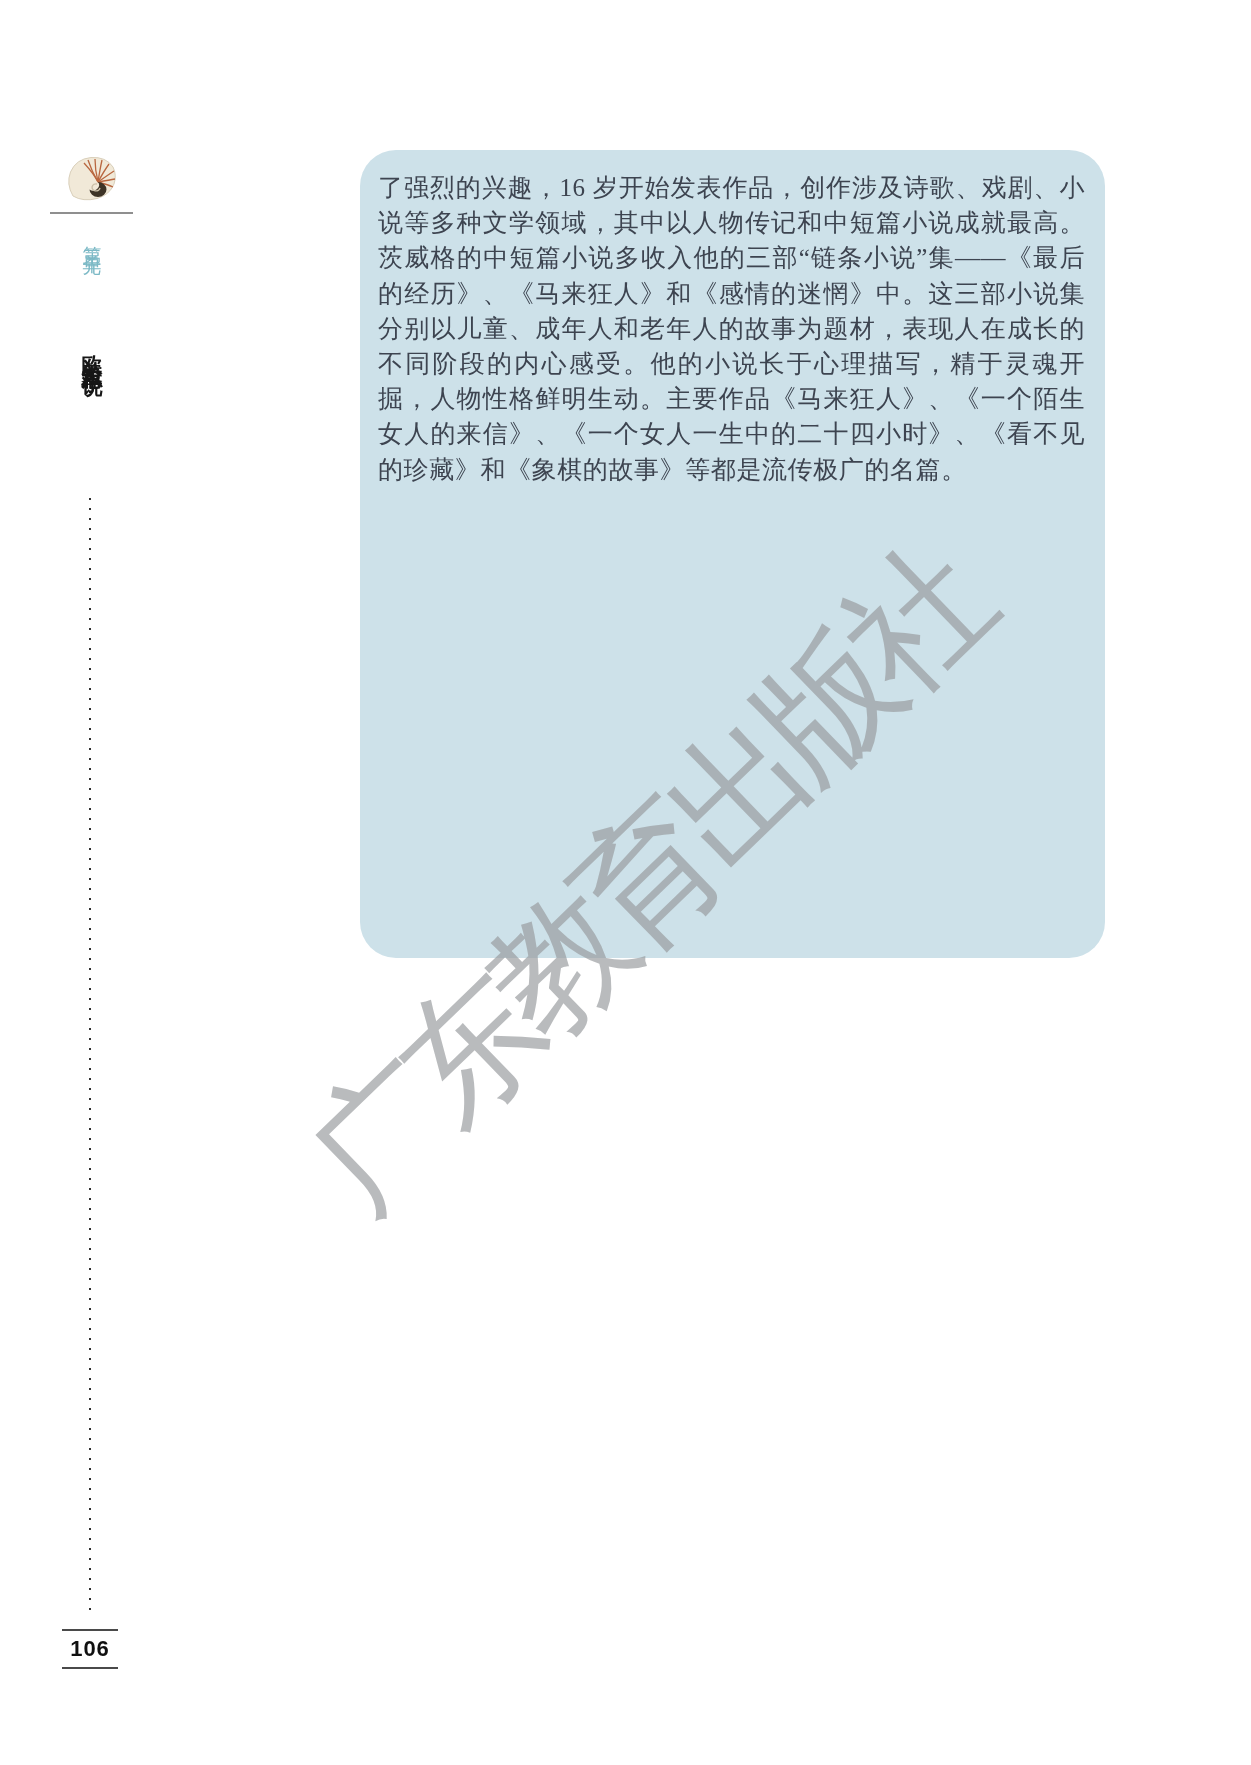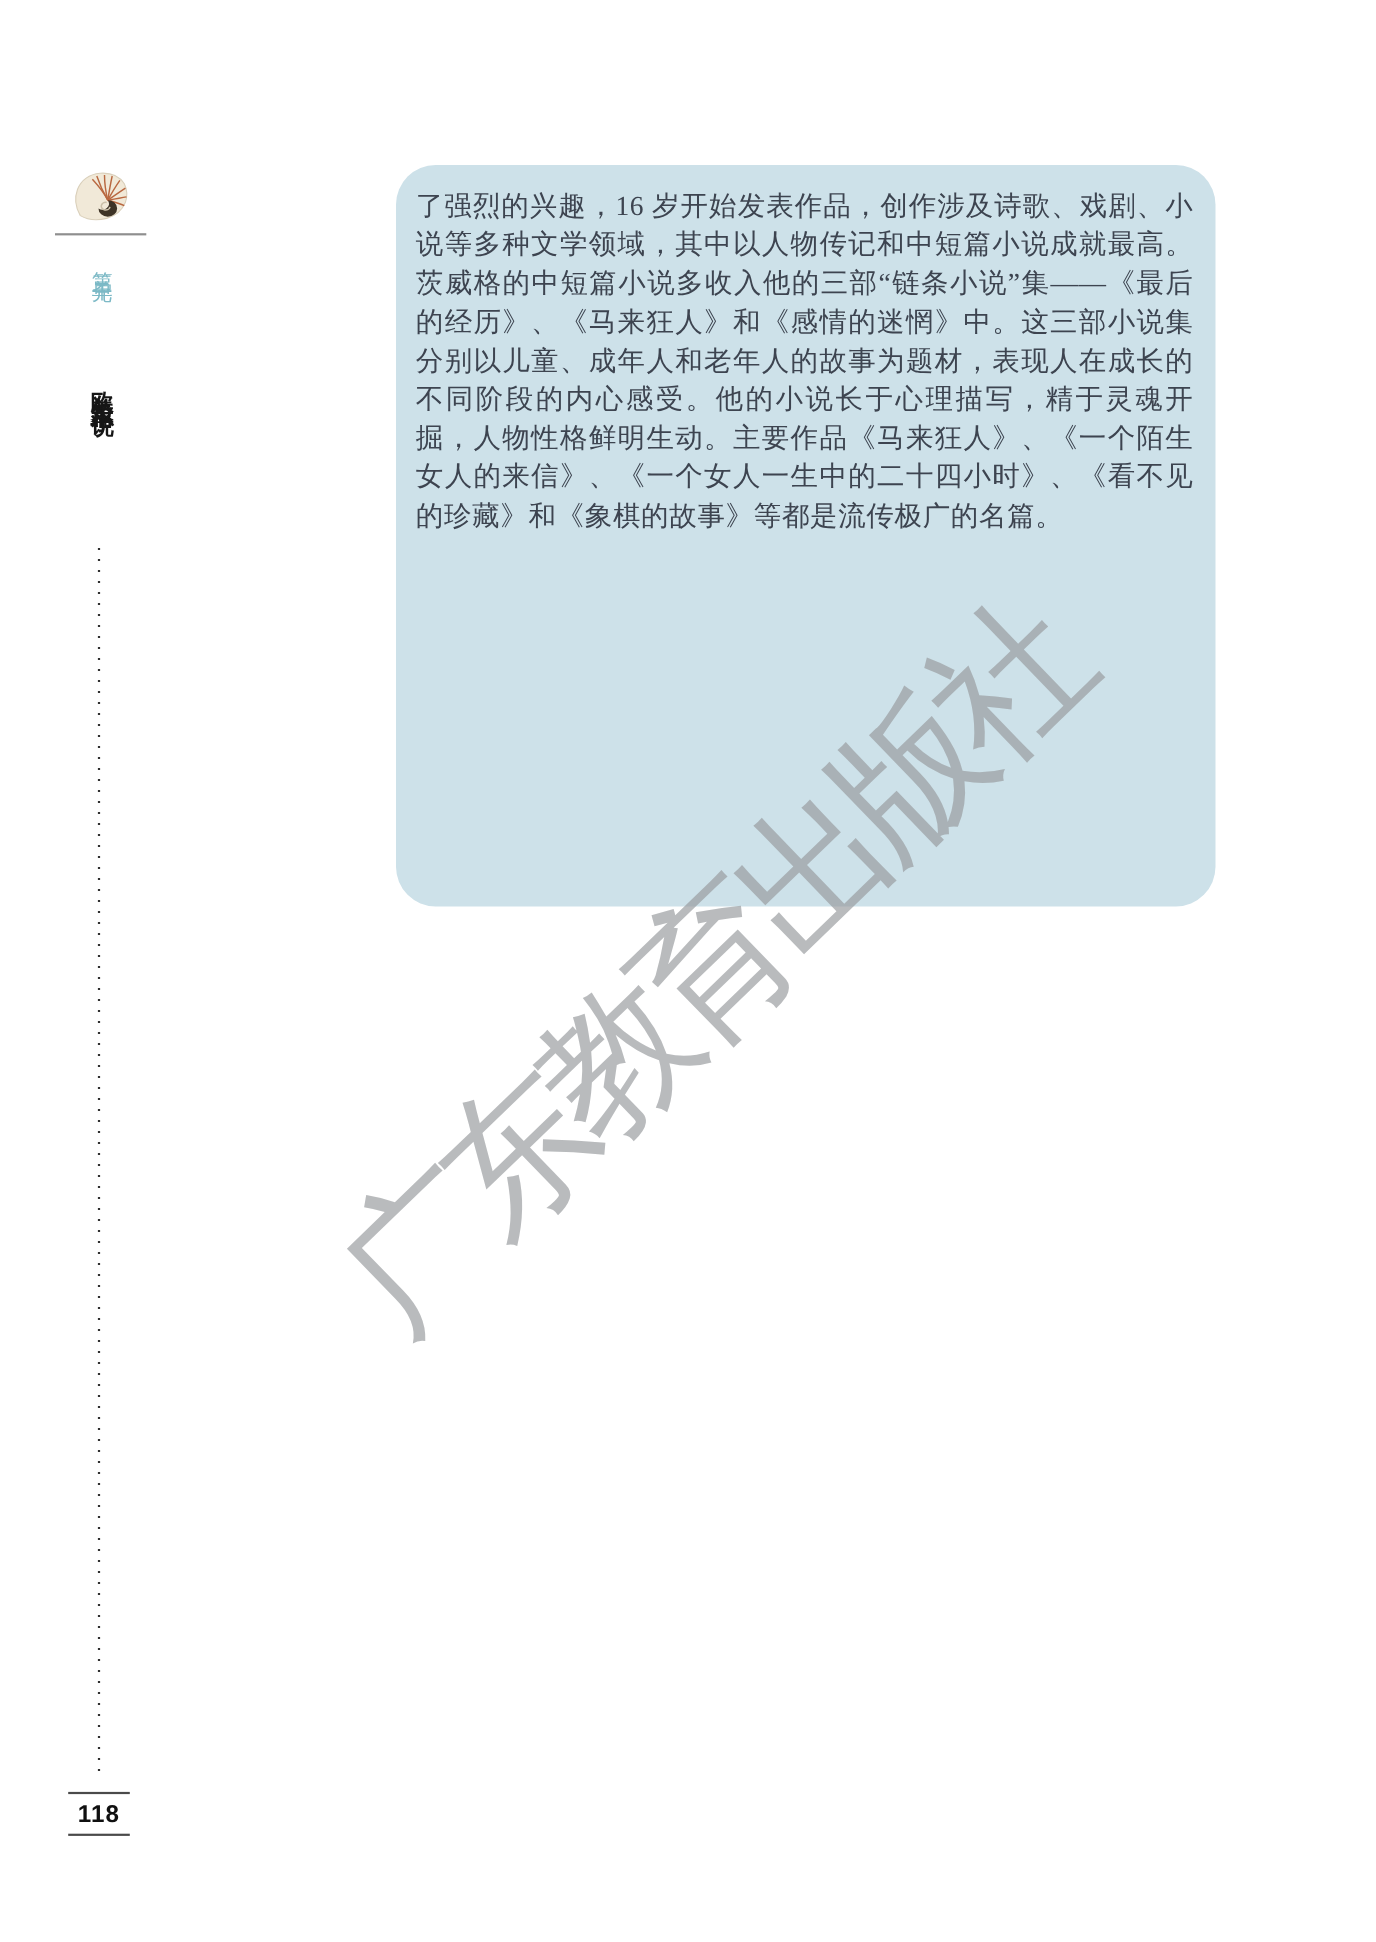--- a/index.html
+++ b/index.html
@@ -44,21 +44,21 @@
   }
   .pagenum-rule{height:2px;background:#4a4a4a;}
   .pagenum{
     font-family:"Liberation Sans",sans-serif;
     font-weight:bold;font-size:22px;letter-spacing:1px;
     color:#101010;line-height:36px;
   }
 
   
   .content-box{
-    position:absolute;left:360px;top:150px;width:745px;height:674px;
+    position:absolute;left:360px;top:150px;width:745px;height:808px;
     background:#cde1e9;
     border-radius:36px;
     box-sizing:border-box;
     padding:20px 20px 0 18px;
     z-index:1;
   }
   .para{
     margin:0;
     font-size:25px;
     line-height:35.2px;
@@ -108,21 +108,21 @@
   <div class="sidebar-rule"></div>
 
   <div class="unit-label">第三单元</div>
 
   <div class="book-title">欧美短篇小说</div>
 
   <div class="dotted-line"></div>
 
   <div class="pagenum-block">
     <div class="pagenum-rule"></div>
-    <div class="pagenum">118</div>
+    <div class="pagenum">106</div>
     <div class="pagenum-rule"></div>
   </div>
 
   <main class="content-box">
     <p class="para">了强烈的兴趣，16 岁开始发表作品，创作涉及诗歌、戏剧、小说等多种文学领域，其中以人物传记和中短篇小说成就最高。茨威格的中短篇小说多收入他的三部“链条小说”集——《最后的经历》、《马来狂人》和《感情的迷惘》中。这三部小说集分别以儿童、成年人和老年人的故事为题材，表现人在成长的不同阶段的内心感受。他的小说长于心理描写，精于灵魂开掘，人物性格鲜明生动。主要作品《马来狂人》、《一个陌生女人的来信》、《一个女人一生中的二十四小时》、《看不见的珍藏》和《象棋的故事》等都是流传极广的名篇。</p>
   </main>
 
   <div class="watermark">广东教育出版社</div>
 
 </div>

